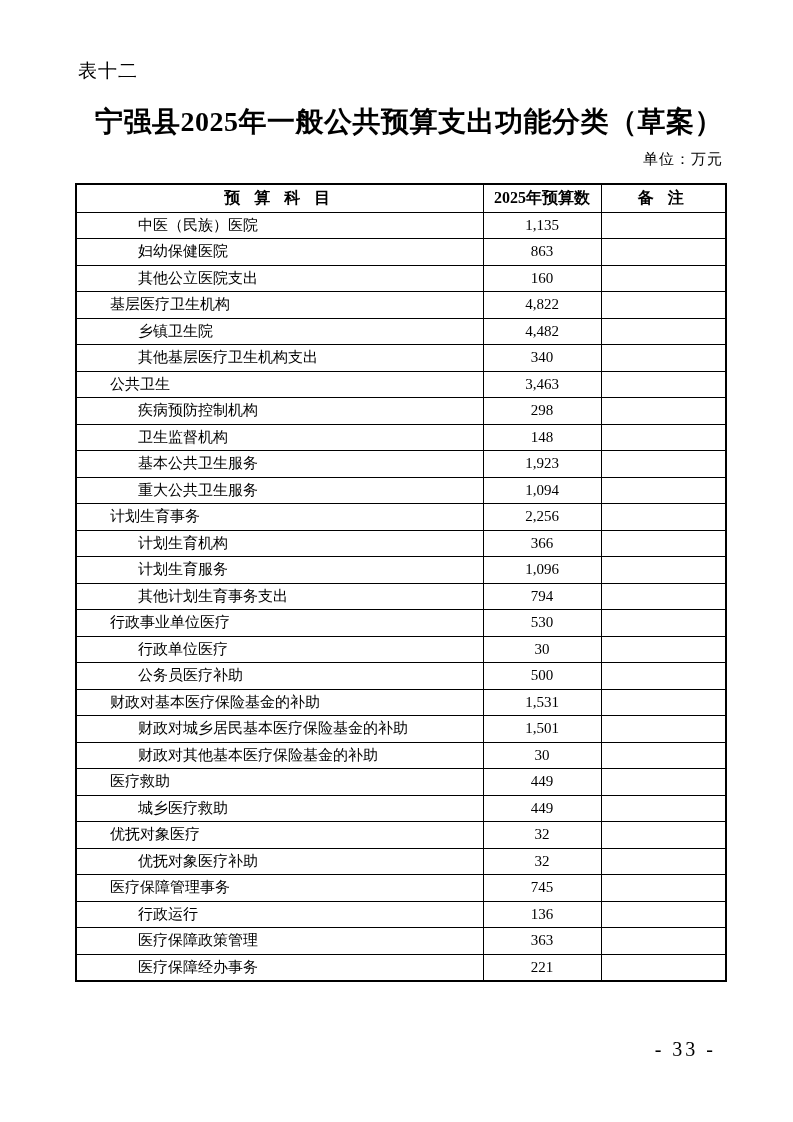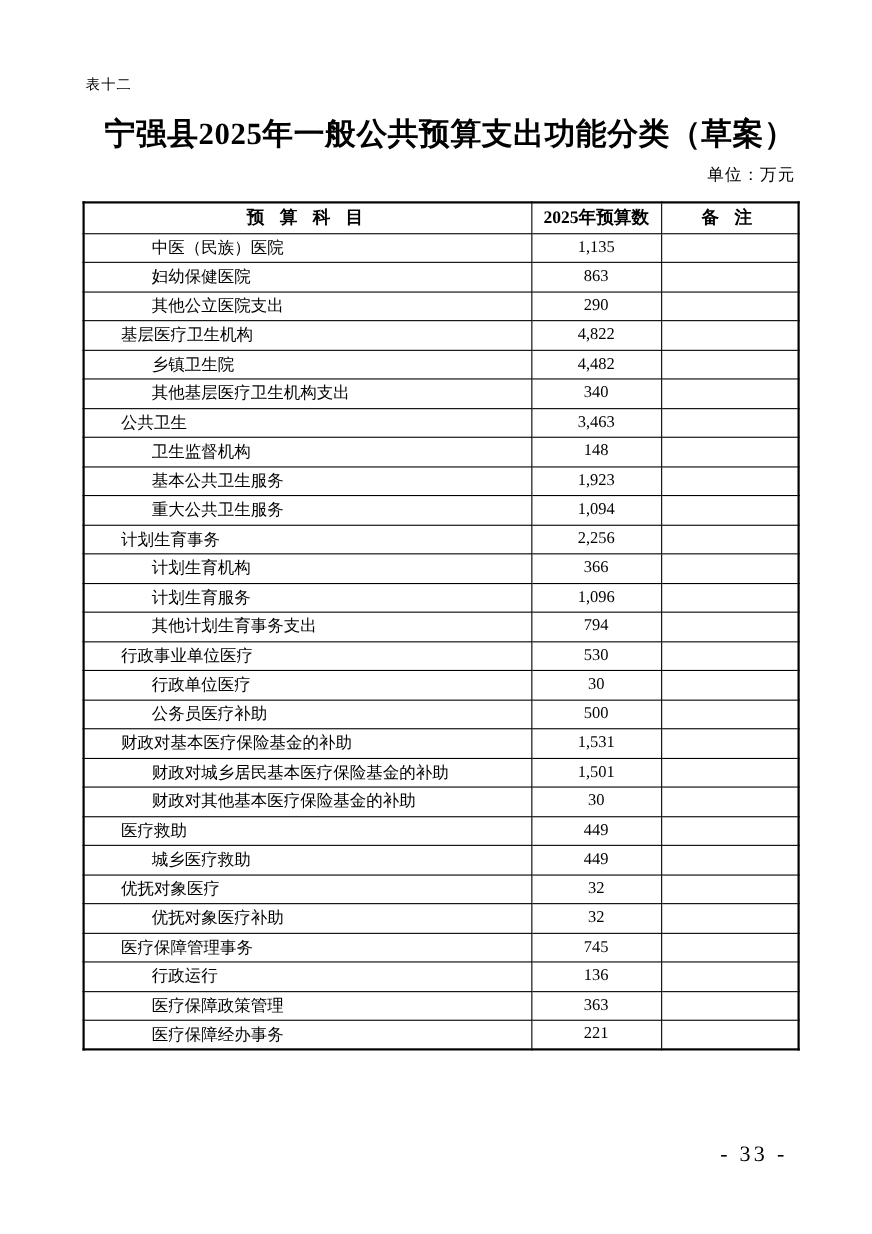--- a/index.html
+++ b/index.html
@@ -8,23 +8,23 @@
     position: relative;
     width: 793px;
     height: 1122px;
     font-family: "Liberation Serif", "DejaVu Serif", serif;
     color: #000;
     overflow: hidden;
   }
   .table-label {
     position: absolute;
     left: 78px;
-    top: 68px;
+    top: 58px;
     font-family: "Liberation Sans", "DejaVu Sans", sans-serif;
-    font-size: 13px;
+    font-size: 19px;
     font-weight: 500;
     letter-spacing: 1px;
   }
   .doc-title {
     position: absolute;
     left: 75px;
     top: 103px;
     width: 648px;
     text-align: right;
     font-size: 28px;
@@ -107,21 +107,21 @@
     <td class="value">1,135</td>
     <td class="remark"></td>
   </tr>
       <tr>
     <td class="subject indent-2">妇幼保健医院</td>
     <td class="value">863</td>
     <td class="remark"></td>
   </tr>
       <tr>
     <td class="subject indent-2">其他公立医院支出</td>
-    <td class="value">290</td>
+    <td class="value">160</td>
     <td class="remark"></td>
   </tr>
       <tr>
     <td class="subject indent-1">基层医疗卫生机构</td>
     <td class="value">4,822</td>
     <td class="remark"></td>
   </tr>
       <tr>
     <td class="subject indent-2">乡镇卫生院</td>
     <td class="value">4,482</td>
@@ -131,20 +131,25 @@
     <td class="subject indent-2">其他基层医疗卫生机构支出</td>
     <td class="value">340</td>
     <td class="remark"></td>
   </tr>
       <tr>
     <td class="subject indent-1">公共卫生</td>
     <td class="value">3,463</td>
     <td class="remark"></td>
   </tr>
       <tr>
+    <td class="subject indent-2">疾病预防控制机构</td>
+    <td class="value">298</td>
+    <td class="remark"></td>
+  </tr>
+      <tr>
     <td class="subject indent-2">卫生监督机构</td>
     <td class="value">148</td>
     <td class="remark"></td>
   </tr>
       <tr>
     <td class="subject indent-2">基本公共卫生服务</td>
     <td class="value">1,923</td>
     <td class="remark"></td>
   </tr>
       <tr>

